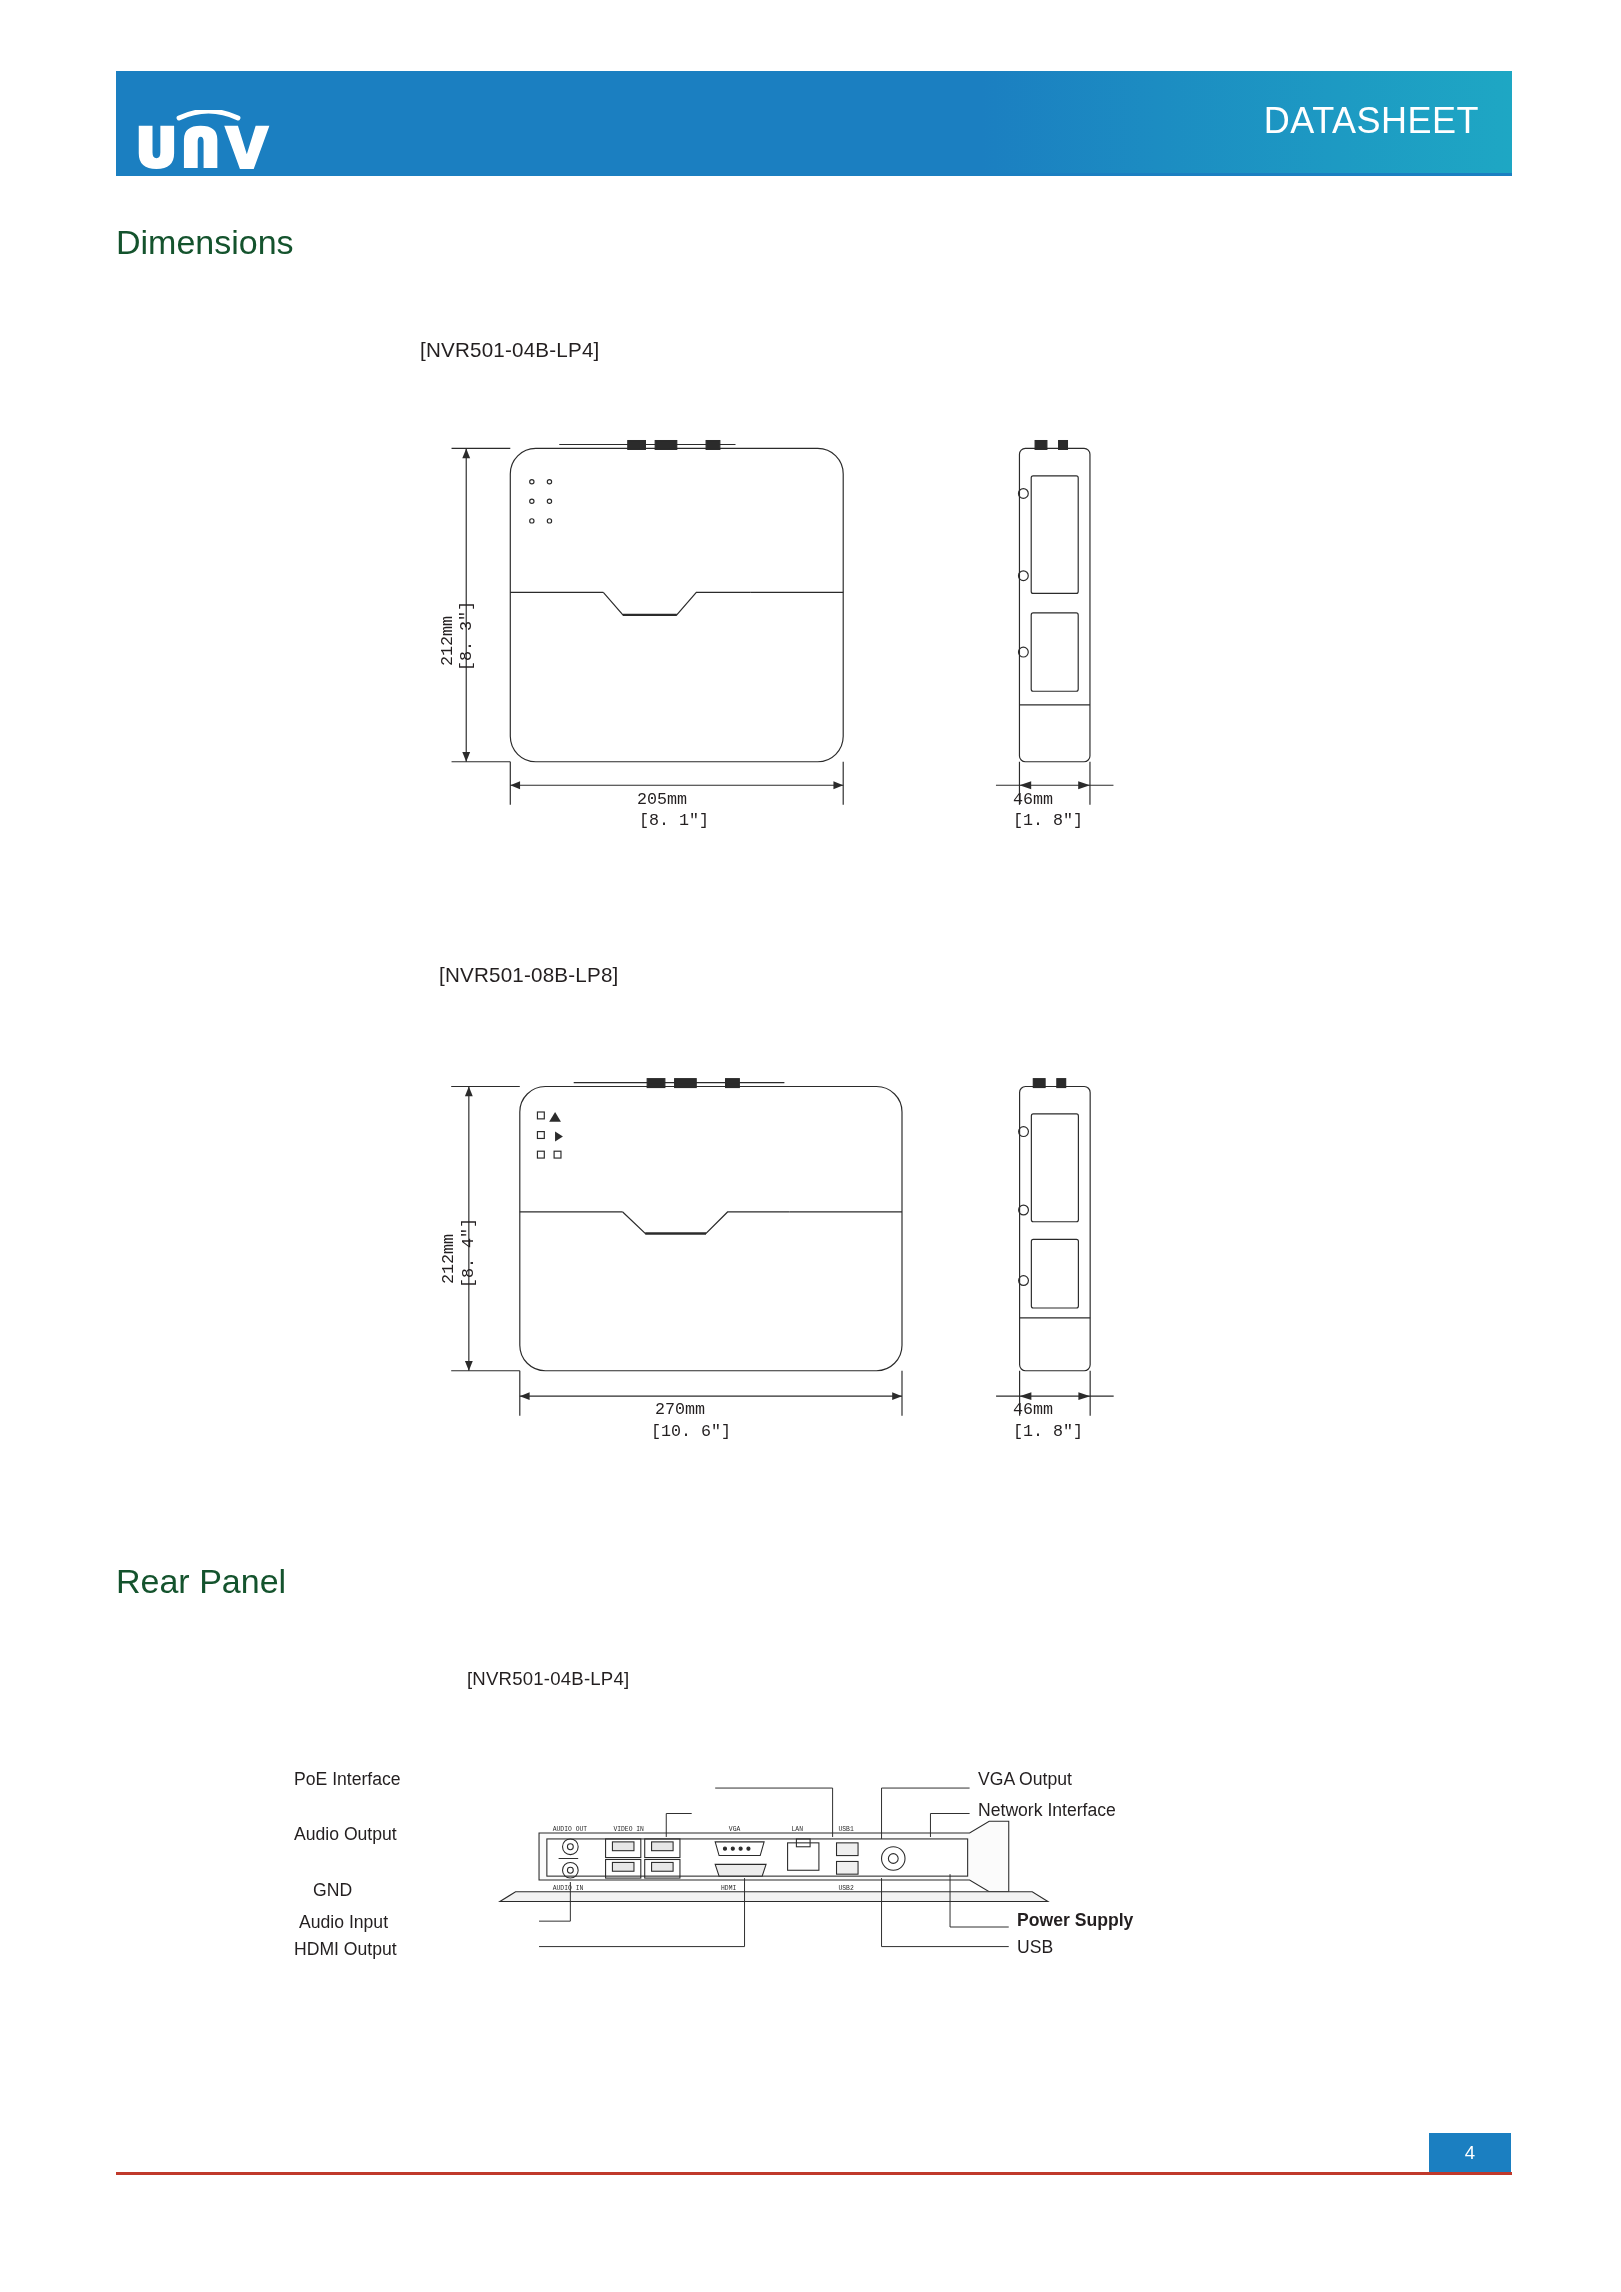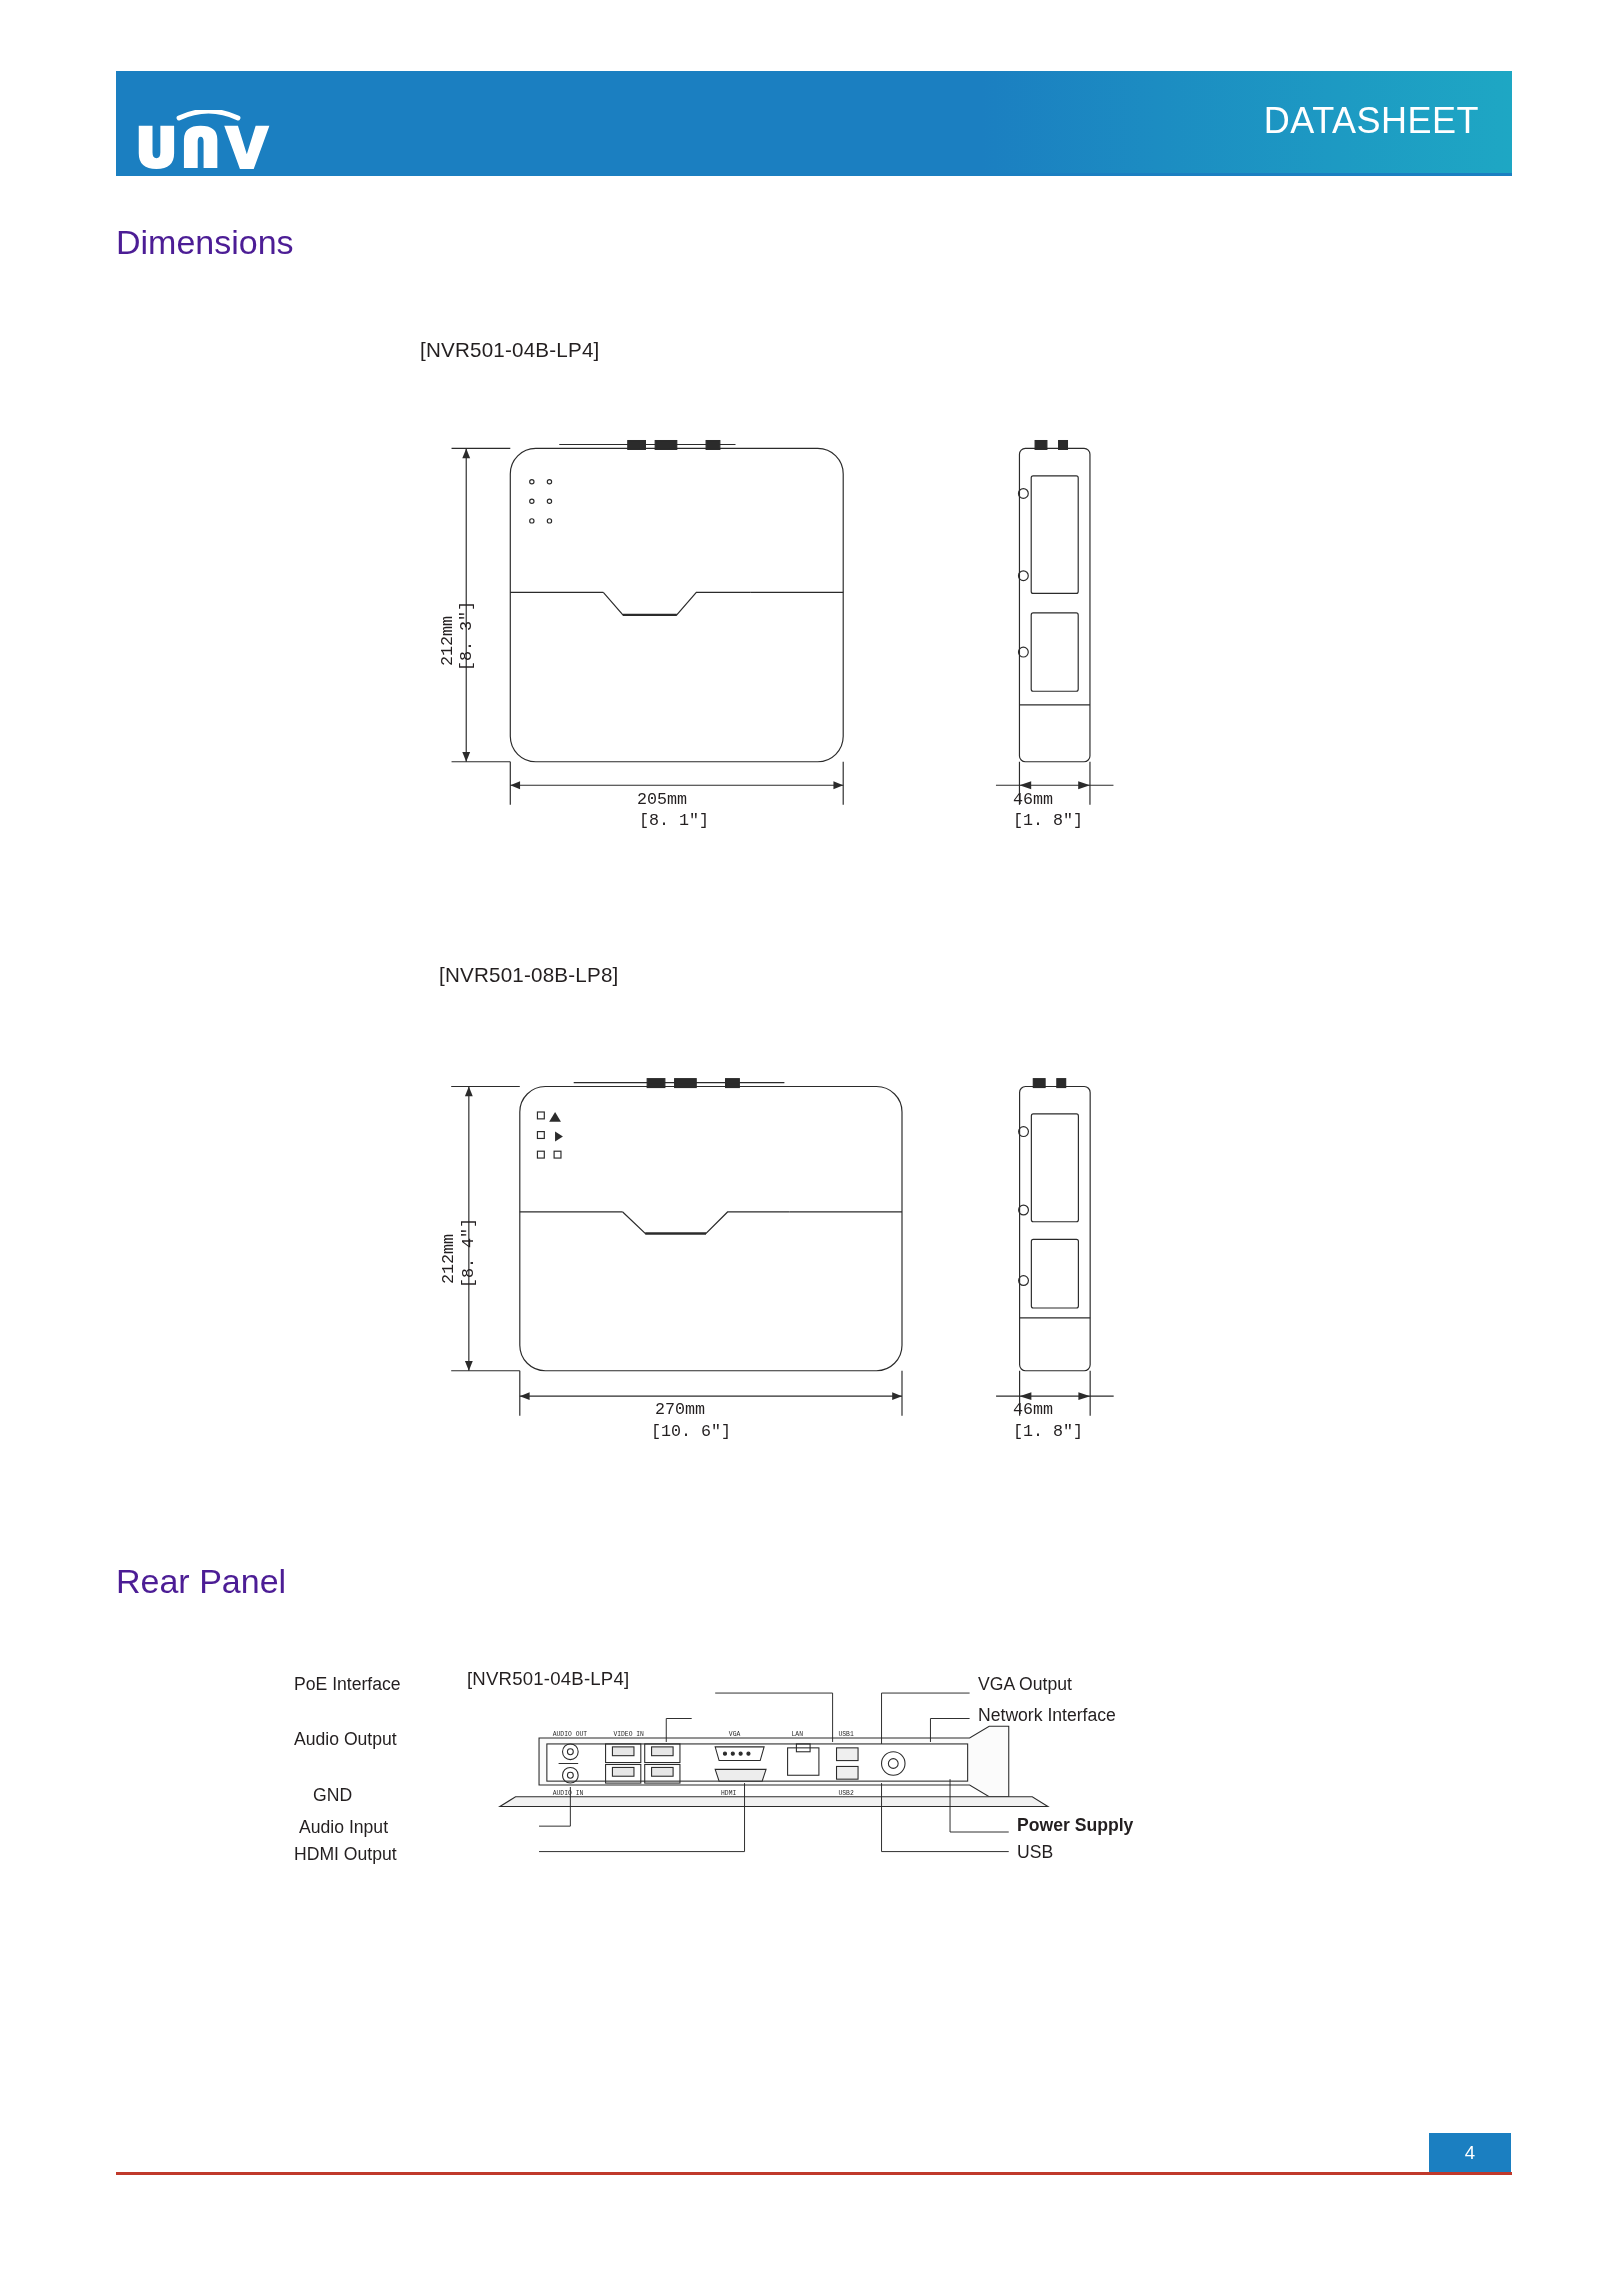--- a/index.html
+++ b/index.html
@@ -50,21 +50,21 @@
     letter-spacing: 0.5px;
     color: #ffffff;
     font-family: "Liberation Sans", sans-serif;
   }
 
   
   .section-heading {
     position: absolute;
     left: 116px;
     font-size: 34px;
-    color: #4c1d95;
+    color: #14532d;
     font-family: "Liberation Sans", sans-serif;
   }
   #sec-dimensions { top: 223px; }
   #sec-rear { top: 1562px; }
 
   .model-label {
     position: absolute;
     font-size: 20.6px;
     color: #231f20;
     font-family: "Liberation Sans", sans-serif;
@@ -265,21 +265,21 @@
   <span class="dwg-text rot" style="left:47px; top:225px;">[8. 4"]</span>
   <span class="dwg-text" style="left:243px; top:337px;">270mm</span>
   <span class="dwg-text" style="left:239px; top:359px;">[10. 6"]</span>
   <span class="dwg-text" style="left:601px; top:337px;">46mm</span>
   <span class="dwg-text" style="left:601px; top:359px;">[1. 8"]</span>
 </div>
 
 <div class="section-heading" id="sec-rear">Rear Panel</div>
 <div class="model-label" id="model-rear">[NVR501-04B-LP4]</div>
 
-<div class="drawing" style="left:421px; top:1650px; width:833px; height:274px;">
+<div class="drawing" style="left:421px; top:1745px; width:833px; height:274px;">
   <svg width="833" height="274" viewBox="0 0 850 280" aria-hidden="true">
     <g stroke="#2b2b2b" fill="none" stroke-width="1.1">
 
       <path d="M120 90 L560 90 L580 78 L600 78 L600 150 L580 150 L560 138 L120 138 Z" fill="#fbfbfb"></path>
       <path d="M96 150 L624 150 L640 160 L80 160 Z" fill="#f2f2f2"></path>
       <rect x="128" y="96" width="430" height="38" fill="#ffffff"></rect>
 
       <circle cx="152" cy="104" r="8"></circle>
         <circle cx="152" cy="104" r="3"></circle>
       <circle cx="152" cy="128" r="8"></circle>

